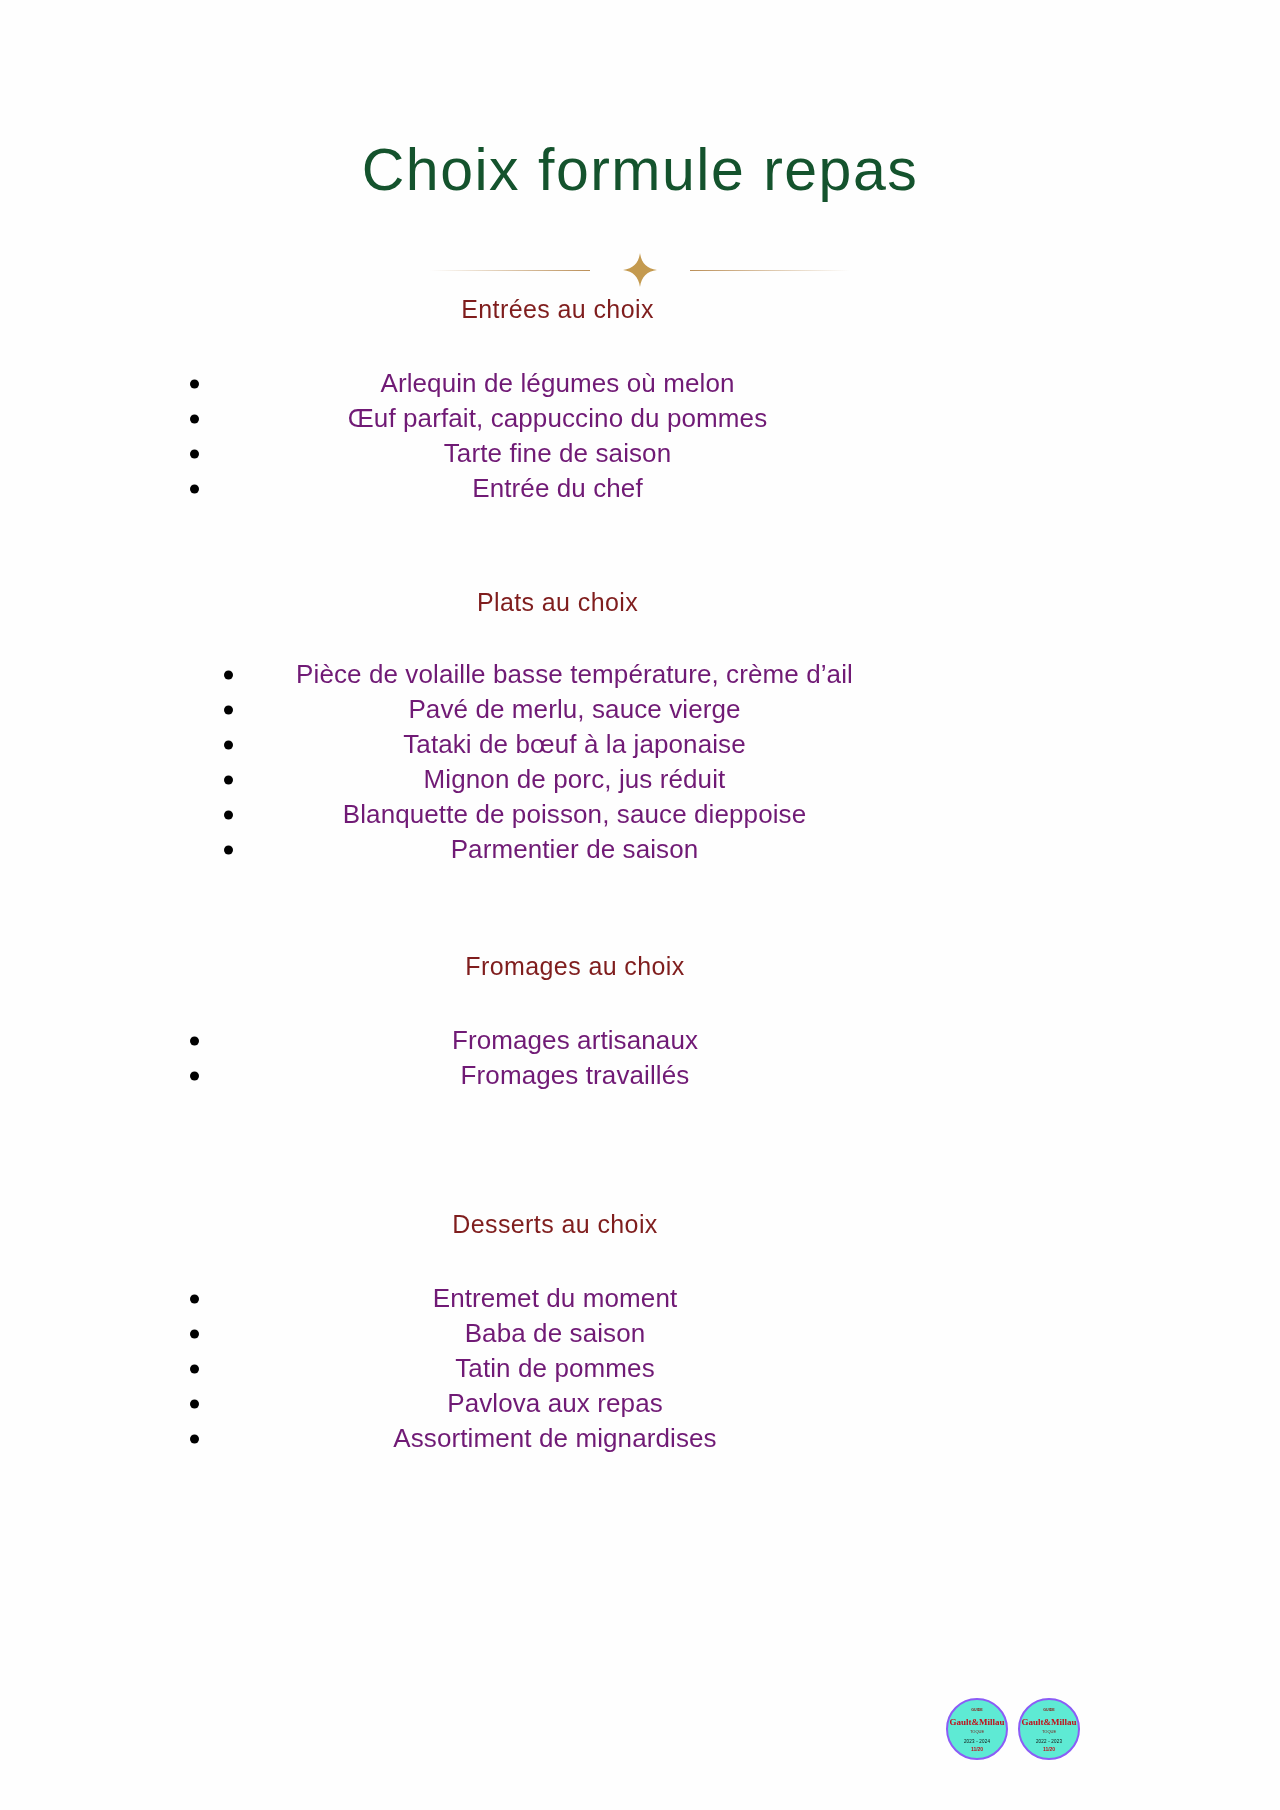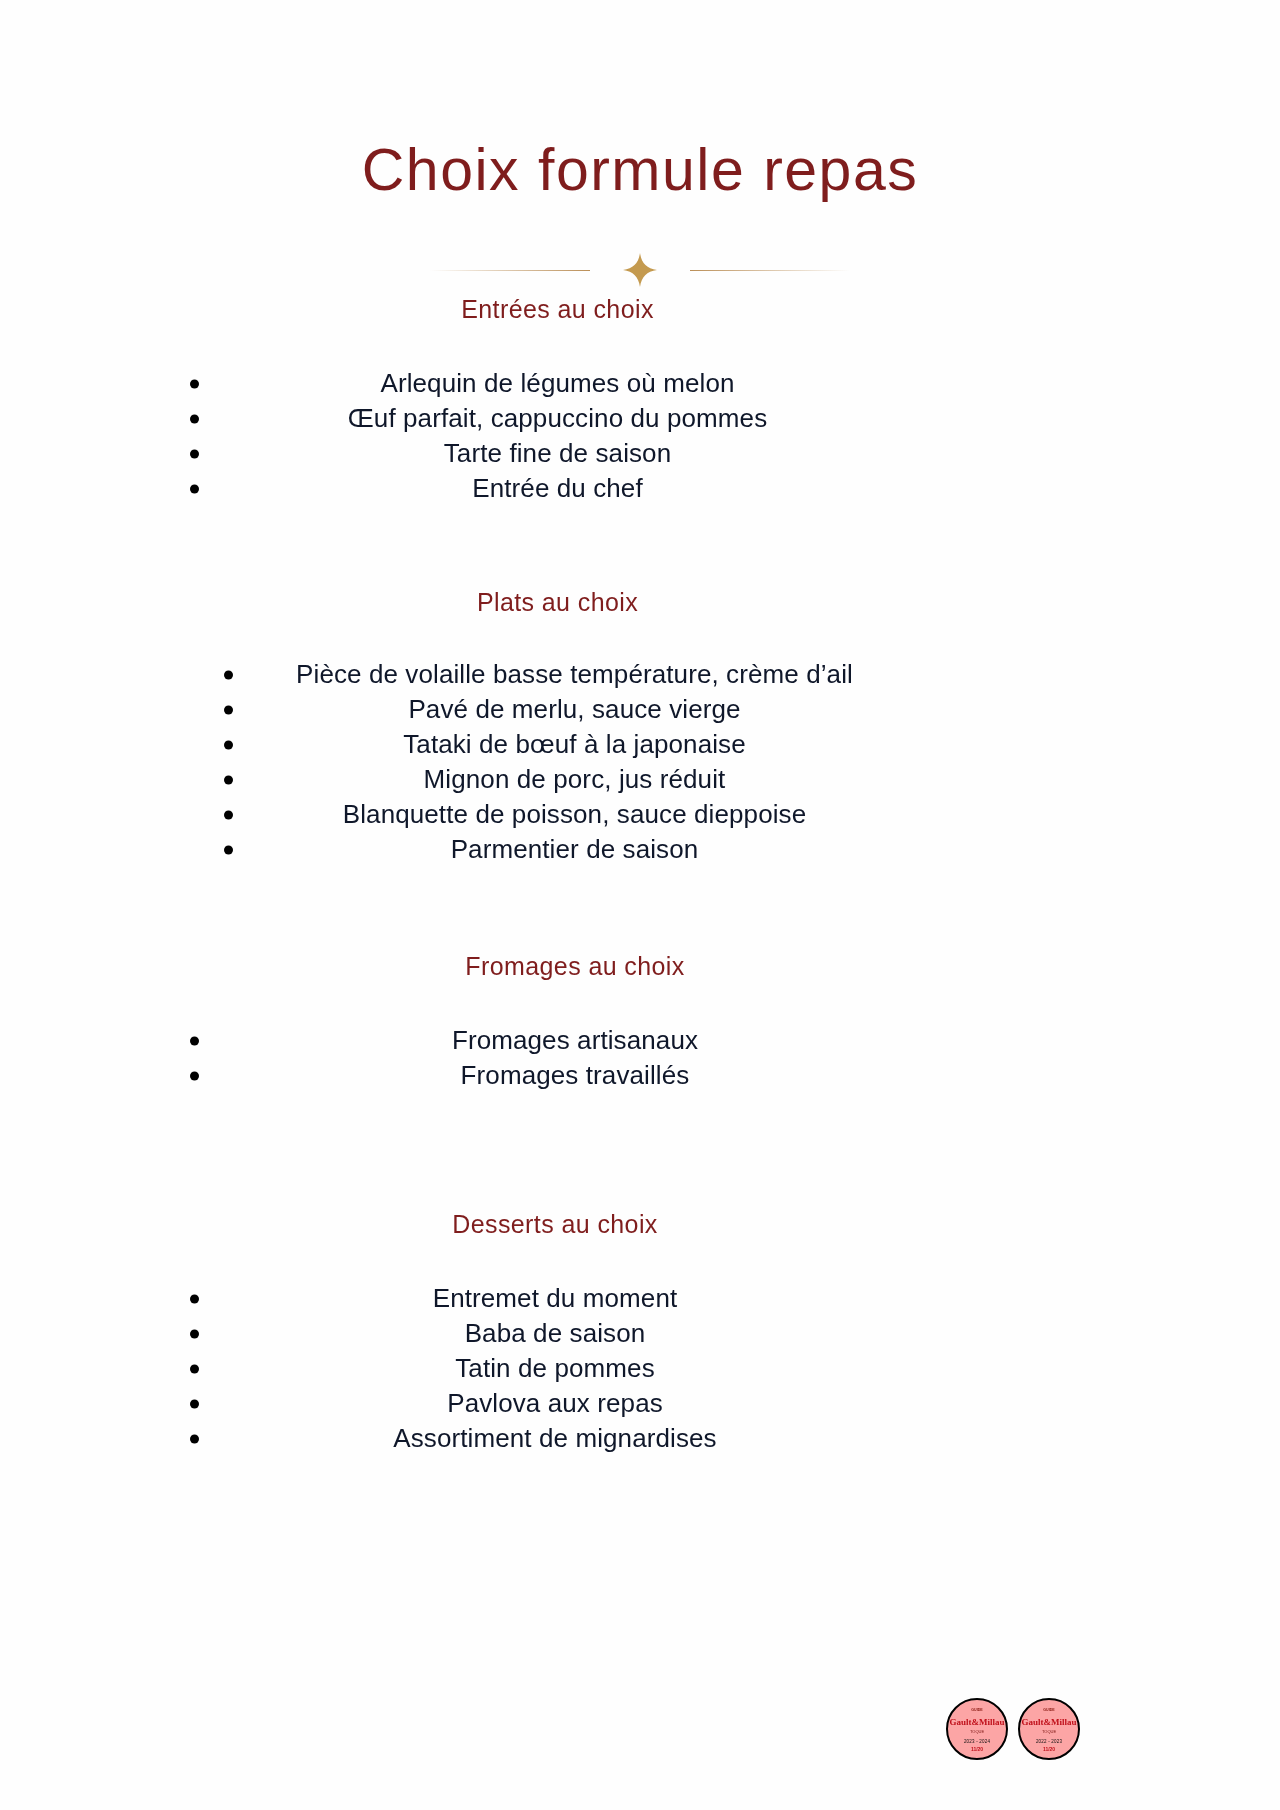--- a/index.html
+++ b/index.html
@@ -21,21 +21,21 @@
     height: 1810px;
     background: #fefefe;
   }
 
   .title {
     text-align: center;
     font-family: "Liberation Sans", sans-serif;
     font-size: 59px;
     font-weight: 400;
     letter-spacing: 1.5px;
-    color: #7f1d1d;
+    color: #14532d;
     margin: 0;
     padding-top: 140px;
     line-height: 1.05;
   }
 
   .divider {
     margin: 48px auto 0 auto;
     width: 420px;
     height: 40px;
     position: relative;
@@ -76,21 +76,21 @@
   .items {
     list-style: none;
     margin: 0;
     padding: 0;
   }
   .item {
     position: relative;
     text-align: center;
     font-size: 26px;
     line-height: 35px;
-    color: #0f172a;
+    color: #701a75;
     letter-spacing: 0.1px;
   }
   .item .bullet {
     position: absolute;
     left: 190px;
     top: 50%;
     transform: translateY(-50%);
     width: 9px;
     height: 9px;
     border-radius: 50%;
@@ -114,22 +114,22 @@
     position: absolute;
     right: 200px;
     bottom: 50px;
     display: flex;
     gap: 10px;
   }
   .badge {
     width: 58px;
     height: 58px;
     border-radius: 50%;
-    background: #fca5a5;
-    border: 2px solid #000000;
+    background: #5eead4;
+    border: 2px solid #8b5cf6;
     position: relative;
     overflow: hidden;
   }
   .badge .b-top {
     position: absolute;
     top: 8px;
     left: 0;
     right: 0;
     text-align: center;
     font-size: 3.6px;

